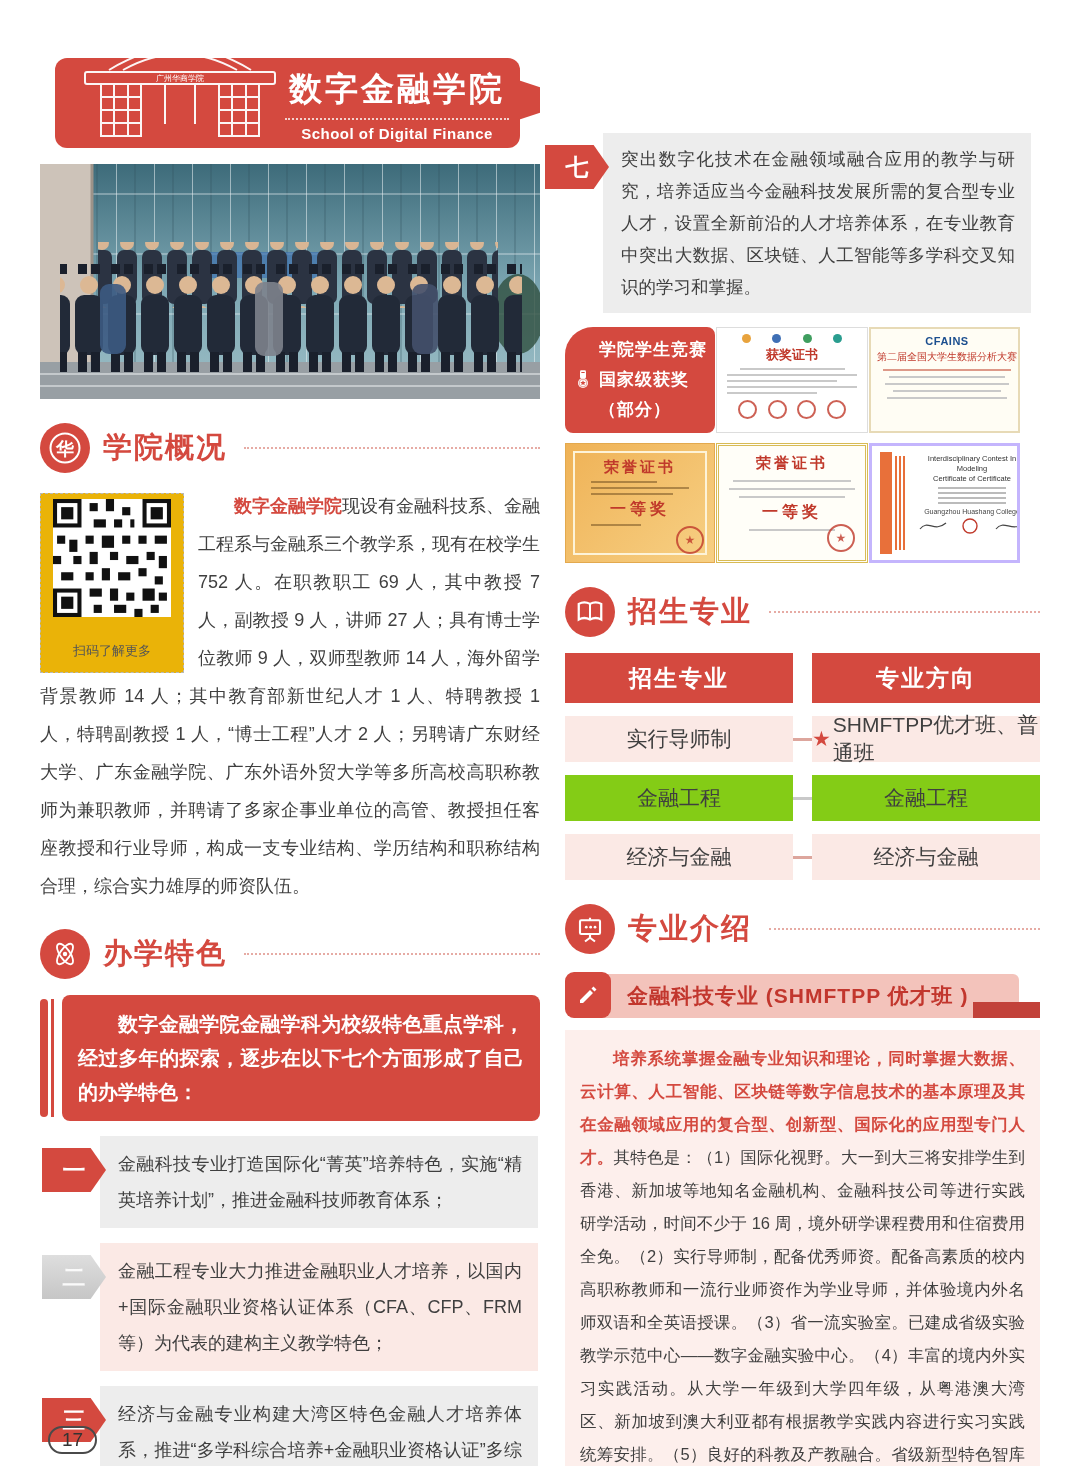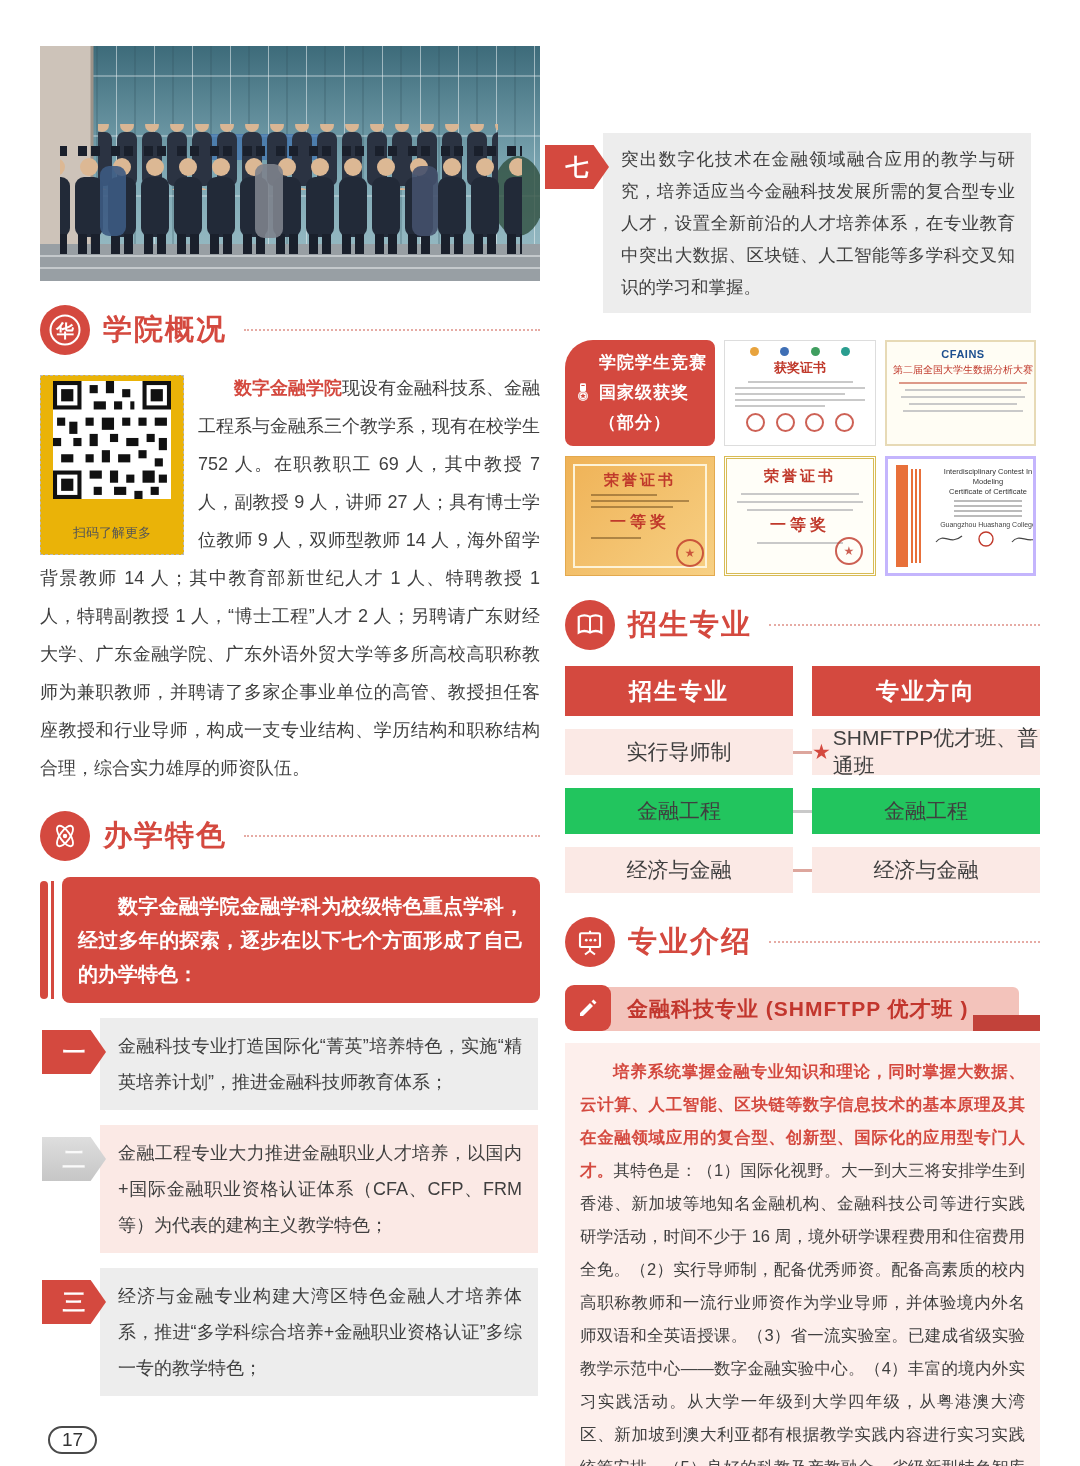--- a/index.html
+++ b/index.html
@@ -55,22 +55,22 @@
             display:flex;align-items:center;justify-content:center;
             color:#fff;font-size:23px;font-weight:bold;}
   .feat-tag.red{background:#d4493f;}
   .feat-tag.silver{background:linear-gradient(#dedede,#c6c6c6);color:#fafafa;}
   .feat7{margin-left:38px;width:394px;line-height:32px;font-size:17.5px;}
 
   .page-num{position:absolute;left:48px;bottom:12px;border:2px solid #4a4a4a;border-radius:18px;
             padding:1px 12px;font-size:19px;color:#333;}
 
   
-  .award-grid{display:grid;margin-top:27px;grid-template-columns:150px 152px 151px;
-              grid-template-rows:106px 120px;gap:10px 9px;}
+  .award-grid{display:grid;margin-top:14px;grid-template-columns:150px 152px 151px;
+              grid-template-rows:106px 120px;gap:10px 1px;}
   .badge{background:#d4493f;border-radius:28px 8px 8px 8px;display:flex;align-items:center;
          padding:0 8px 0 10px;gap:8px;}
   .badge-txt{color:#fff;font-size:17px;font-weight:bold;line-height:30px;letter-spacing:1px;}
   .cert{position:relative;background:#fff;border:1px solid #ddd;overflow:hidden;}
   .cert-line{height:2px;background:#c9c9c9;margin:4px 10px 0;}
   .c-title{color:#c0392b;font-weight:bold;text-align:center;}
   .logo-row{display:flex;justify-content:space-around;padding:6px 14px 0;}
   .logo-dot{width:9px;height:9px;border-radius:50%;}
   .seal-row{display:flex;justify-content:space-around;padding:6px 16px;}
   .seal{width:15px;height:15px;border:2px solid #c0392b;border-radius:50%;opacity:.8;}
@@ -98,21 +98,21 @@
   .icm-college{font-size:7px;color:#444;margin-top:4px;}
 
   
   .adm-table{margin-top:16px;}
   .t-row{display:flex;align-items:center;margin-top:13px;}
   .t-row.head{margin-top:0;}
   .t-cell{flex:0 0 228px;height:46px;display:flex;align-items:center;justify-content:center;
           font-size:21px;color:#3f3f3f;}
   .t-cell.hd{background:#d4493f;color:#fff;font-weight:bold;font-size:23px;letter-spacing:2px;height:50px;}
   .t-cell.pink{background:#fbe9e5;}
-  .t-cell.gray{background:#22c55e;font-family:Liberation Mono, monospace;}
+  .t-cell.gray{background:#84cc16;font-family:Liberation Mono, monospace;}
   .t-link{flex:1;height:3px;}
   .t-link.none{background:transparent;}
   .t-link.rose{background:#dda69d;}
   .t-link.gy{background:#c9c9c9;}
   .star{color:#d4493f;margin-right:2px;}
 
   
   .sub-banner{position:relative;margin-top:18px;height:52px;}
   .pencil-sq{position:absolute;left:0;top:0;width:46px;height:46px;background:#d4493f;
              border-radius:9px;display:flex;align-items:center;justify-content:center;z-index:2;}
@@ -124,20 +124,41 @@
            line-height:33px;text-align:justify;color:#3f3f3f;}
   .mi-body p{margin:0;text-indent:2em;}
 </style>
 </head>
 <body>
 
 <div id="page">
 
   <div class="col-left">
 
+    <div class="banner">
+      <svg class="gate" width="215" height="108" viewBox="0 0 215 108">
+        <g stroke="#fff" fill="none" stroke-width="2" opacity=".95">
+          <path d="M36 36 Q107 -8 178 36"></path>
+          <path d="M50 36 Q107 4 164 36"></path>
+          <rect x="12" y="38" width="190" height="12" rx="2"></rect>
+          <rect x="28" y="50" width="40" height="52"></rect>
+          <rect x="146" y="50" width="40" height="52"></rect>
+          <path d="M41 50v52 M55 50v52 M159 50v52 M173 50v52"></path>
+          <path d="M28 63h40 M28 76h40 M28 89h40 M146 63h40 M146 76h40 M146 89h40"></path>
+          <path d="M92 50v40 M122 50v40"></path>
+        </g>
+        <text x="107" y="47" text-anchor="middle" font-size="8" fill="#fff">广州华商学院</text>
+      </svg>
+      <div class="banner-titles">
+        <div class="banner-cn">数字金融学院</div>
+        <div class="banner-rule"></div>
+        <div class="banner-en">School of Digital Finance</div>
+      </div>
+      <div class="banner-tab"></div>
+    </div>
 
     <svg class="photo" viewBox="0 0 500 235">
       <defs>
         <linearGradient id="glassg" x1="0" y1="0" x2="0" y2="1">
           <stop offset="0" stop-color="#3d6b7a"></stop>
             <stop offset=".55" stop-color="#7fa9b5"></stop>
             <stop offset="1" stop-color="#9dbec6"></stop>
         </linearGradient>
         <pattern id="mull" width="38" height="60" patternUnits="userSpaceOnUse">
           <rect width="38" height="60" fill="none"></rect>

